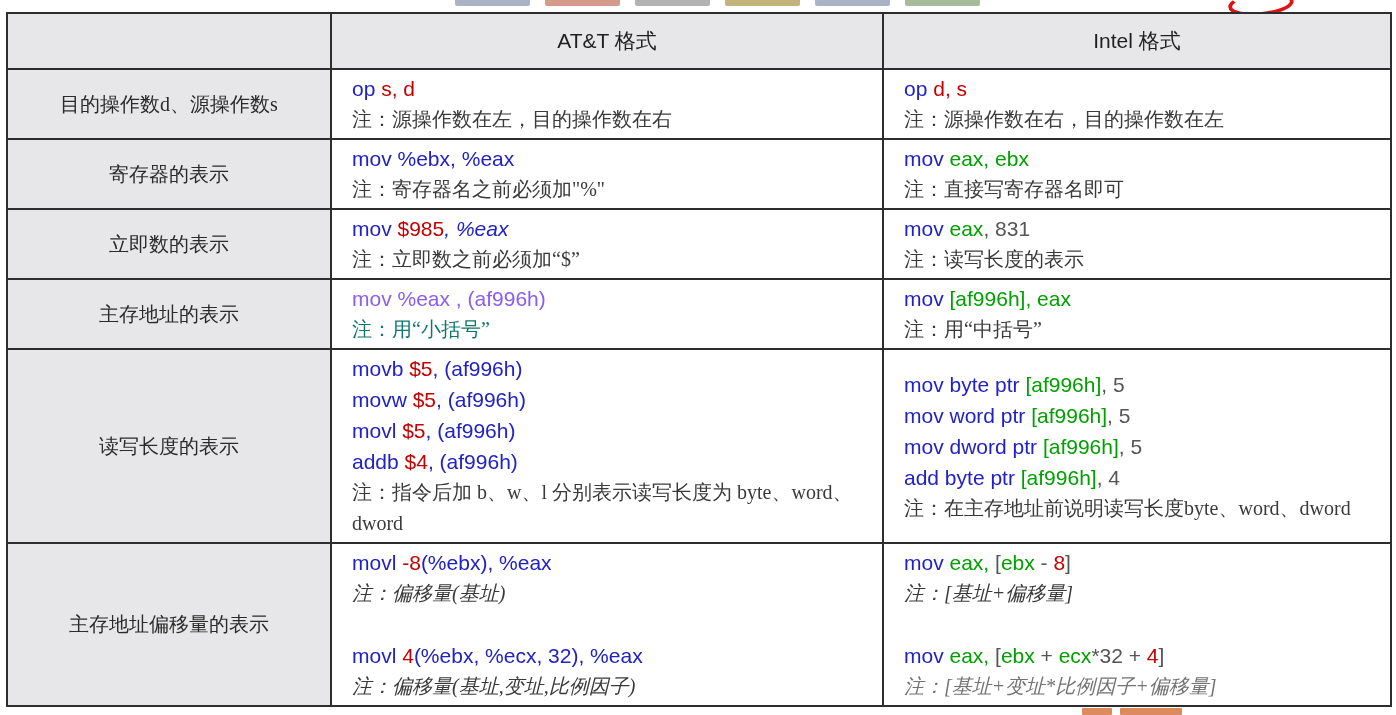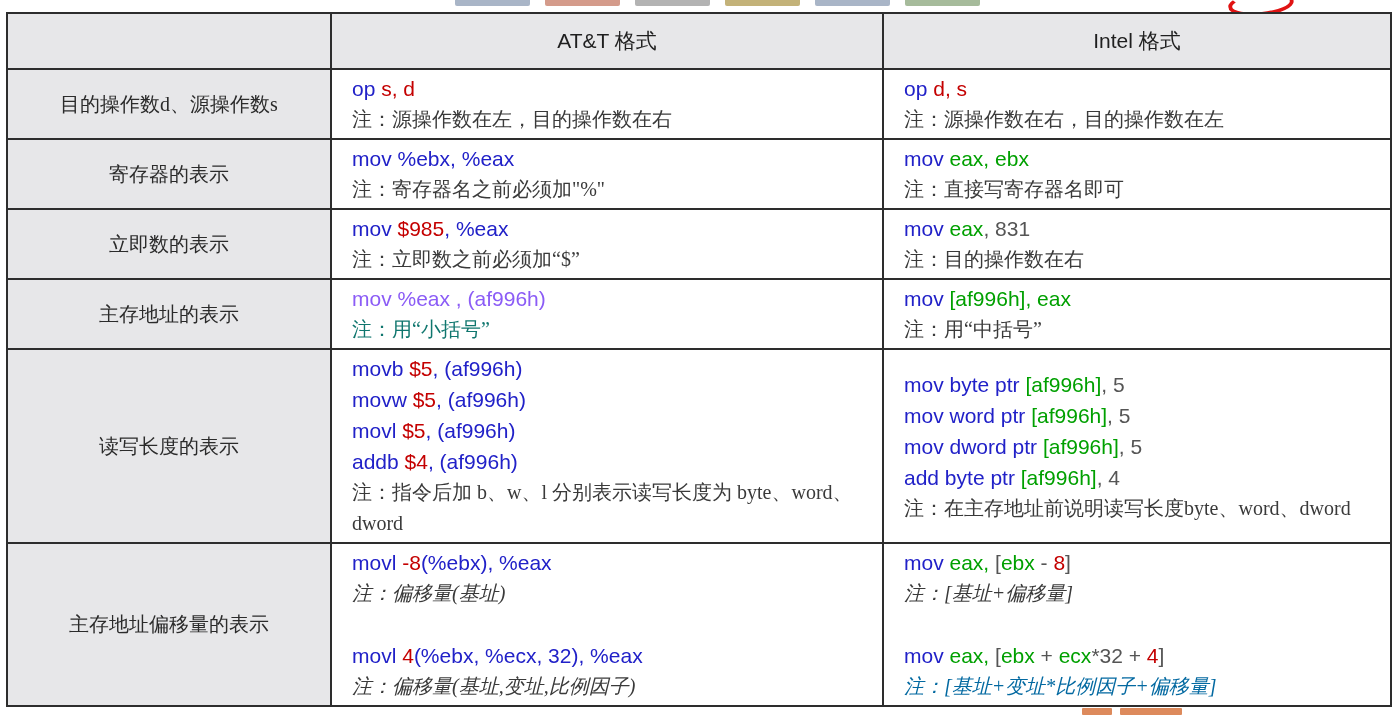--- a/index.html
+++ b/index.html
@@ -95,26 +95,26 @@
             <div class="note"><span style="color: rgb(58, 58, 58);">注：寄存器名之前必须加"%"</span></div>
           </td>
           <td class="code-cell">
             <div class="code"><span style="color: rgb(33, 33, 200);">mov </span><span style="color: rgb(0, 160, 0);">eax, ebx</span></div>
             <div class="note"><span style="color: rgb(58, 58, 58);">注：直接写寄存器名即可</span></div>
           </td>
         </tr>
         <tr>
           <td class="label-cell">立即数的表示</td>
           <td class="code-cell">
-            <div class="code"><span style="color: rgb(33, 33, 200);">mov </span><span style="color: rgb(196, 0, 0); text-align: center;">$985</span><span style="color: rgb(33, 33, 200);">, %eax</span></div>
+            <div class="code"><span style="color: rgb(33, 33, 200);">mov </span><span style="color: rgb(196, 0, 0); text-align: center;">$985</span><span style="color: rgb(33, 33, 200); font-style: italic;">, %eax</span></div>
             <div class="note"><span style="color: rgb(58, 58, 58);">注：立即数之前必须加“$”</span></div>
           </td>
           <td class="code-cell">
             <div class="code"><span style="color: rgb(33, 33, 200);">mov </span><span style="color: rgb(0, 160, 0);">eax</span><span style="color: rgb(85, 85, 85);">, 831</span></div>
-            <div class="note"><span style="color: rgb(58, 58, 58);">注：目的操作数在右</span></div>
+            <div class="note"><span style="color: rgb(58, 58, 58);">注：读写长度的表示</span></div>
           </td>
         </tr>
         <tr>
           <td class="label-cell">主存地址的表示</td>
           <td class="code-cell">
             <div class="code"><span style="color: #8b5cf6;">mov %eax , (af996h)</span></div>
             <div class="note"><span style="color: #0f766e;">注：用“小括号”</span></div>
           </td>
           <td class="code-cell">
             <div class="code"><span style="color: rgb(33, 33, 200);">mov </span><span style="color: rgb(0, 160, 0);">[af996h], eax</span></div>
@@ -145,21 +145,21 @@
             <div class="note italic"><span style="color: rgb(58, 58, 58);">注：偏移量(基址)</span></div>
             <div class="code">&nbsp;</div>
             <div class="code"><span style="color: rgb(33, 33, 200);">movl </span><span style="color: rgb(196, 0, 0);">4</span><span style="color: rgb(33, 33, 200);">(%ebx, %ecx, 32), %eax</span></div>
             <div class="note italic"><span style="color: rgb(58, 58, 58);">注：偏移量(基址,变址,比例因子)</span></div>
           </td>
           <td class="code-cell">
             <div class="code"><span style="color: rgb(33, 33, 200);">mov </span><span style="color: rgb(0, 160, 0);">eax, </span><span style="color: rgb(85, 85, 85);">[</span><span style="color: rgb(0, 160, 0);">ebx</span><span style="color: rgb(85, 85, 85);"> - </span><span style="color: rgb(196, 0, 0);">8</span><span style="color: rgb(85, 85, 85);">]</span></div>
             <div class="note italic"><span style="color: rgb(58, 58, 58);">注：[基址+偏移量]</span></div>
             <div class="code">&nbsp;</div>
             <div class="code"><span style="color: rgb(33, 33, 200);">mov </span><span style="color: rgb(0, 160, 0);">eax, </span><span style="color: rgb(85, 85, 85);">[</span><span style="color: rgb(0, 160, 0);">ebx</span><span style="color: rgb(85, 85, 85);"> + </span><span style="color: rgb(0, 160, 0);">ecx</span><span style="color: rgb(85, 85, 85);">*32 + </span><span style="color: rgb(196, 0, 0);">4</span><span style="color: rgb(85, 85, 85);">]</span></div>
-            <div class="note italic"><span style="color: #0369a1;">注：[基址+变址*比例因子+偏移量]</span></div>
+            <div class="note italic"><span style="color: #737373;">注：[基址+变址*比例因子+偏移量]</span></div>
           </td>
         </tr>
       </tbody>
   </table>
 
   <div class="bottom-marks">
       <div class="bmark" style="background: rgb(221, 138, 92); width: 30px;"></div>
       <div class="bmark" style="background: rgb(221, 138, 92); width: 62px;"></div>
     </div>
 </div>

